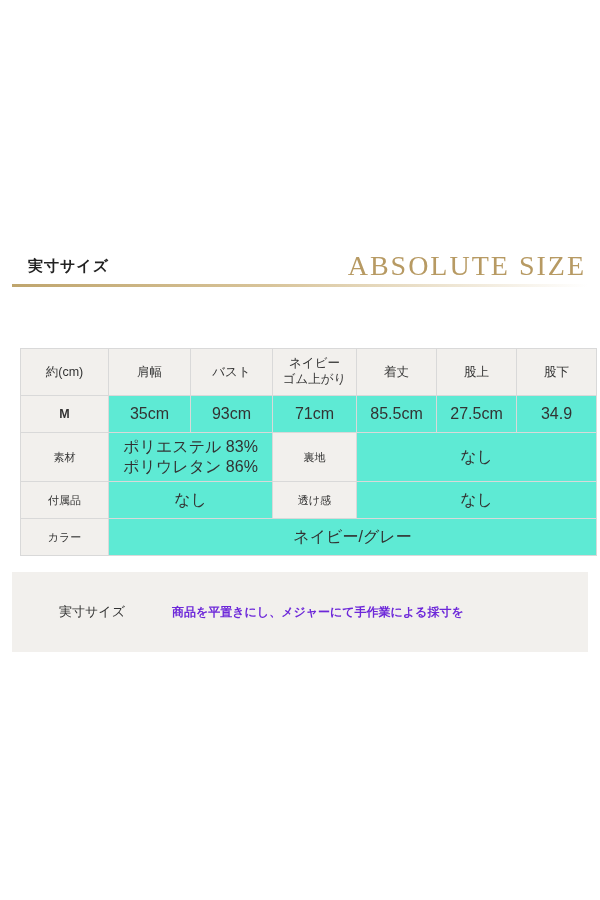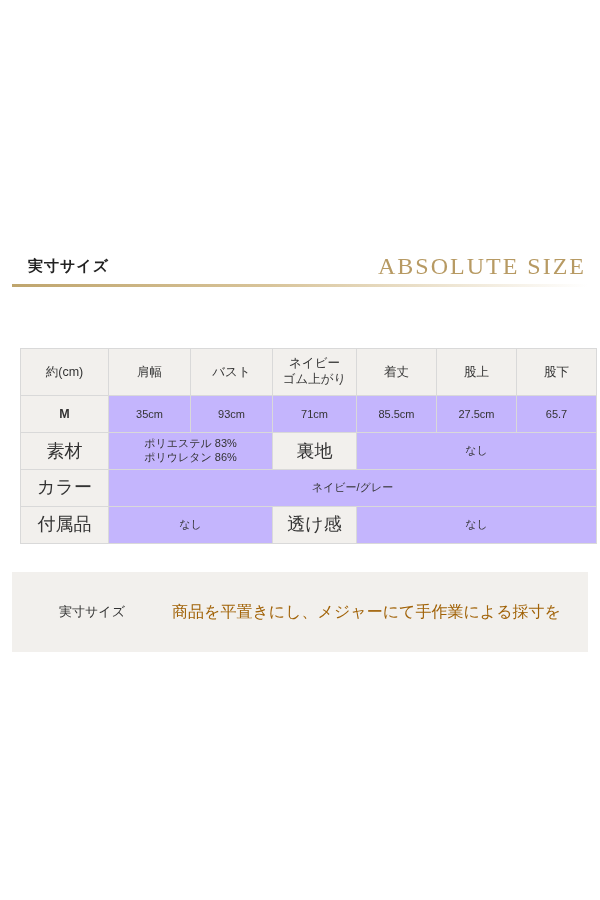--- a/index.html
+++ b/index.html
@@ -42,21 +42,21 @@
   }
   .header-title {
     font-size: 15px;
     font-weight: bold;
     color: #222222;
     letter-spacing: 1px;
     padding-left: 16px;
   }
   .header-sub {
     font-family: "Liberation Serif", serif;
-    font-size: 24px;
+    font-size: 28px;
     color: #b79a63;
     letter-spacing: 2px;
     padding-right: 2px;
   }
   .header-rule {
     position: absolute;
     left: 12px;
     top: 36px;
     width: 576px;
     height: 3px;
@@ -71,37 +71,37 @@
     width: 576px;
   }
   table.spec {
     border-collapse: collapse;
     width: 576px;
     table-layout: fixed;
   }
   table.spec td,
   table.spec th {
     border: 1px solid #d9d9d9;
-    font-size: 11px;
+    font-size: 16px;
     font-weight: normal;
     text-align: center;
     vertical-align: middle;
     padding: 4px 2px;
     line-height: 1.35;
     color: #333333;
-    background: #c4b5fd;
+    background: #5eead4;
   }
   table.spec .hdr {
     background: #f2f0ed;
     height: 38px;
     font-size: 12.5px;
   }
   table.spec .rowlabel {
     background: #f2f0ed;
-    font-size: 18px;
+    font-size: 11px;
   }
   table.spec .sizecell {
     font-weight: bold;
     font-size: 12.5px;
   }
   table.spec .tall {
     height: 28px;
   }
   .two-line {
     line-height: 1.25;
@@ -119,24 +119,25 @@
     align-items: center;
   }
   .note-label {
     width: 160px;
     text-align: center;
     font-size: 13px;
     color: #333333;
     flex: none;
   }
   .note-body {
-    font-size: 16px;
+    font-size: 12px;
     line-height: 1.5;
-    color: #a16207;
+    color: #6d28d9;
     padding-right: 12px;
+    font-weight: bold;
   }
 </style>
 </head>
 <body>
 
 <div class="page">
 
   <div class="header">
     <div class="header-bar">
       <span class="header-title">実寸サイズ</span>
@@ -169,40 +170,40 @@
         <td class="hdr">股上</td>
         <td class="hdr">股下</td>
       </tr>
       <tr>
         <td class="rowlabel sizecell tall">M</td>
         <td class="tall">35cm</td>
         <td class="tall">93cm</td>
         <td class="tall">71cm</td>
         <td class="tall">85.5cm</td>
         <td class="tall">27.5cm</td>
-        <td class="tall">65.7</td>
+        <td class="tall">34.9</td>
       </tr>
       <tr>
         <td class="rowlabel">素材</td>
         <td colspan="2">
           <div class="two-line">ポリエステル 83%</div>
           <div class="two-line">ポリウレタン 86%</div>
         </td>
         <td class="rowlabel">裏地</td>
         <td colspan="3">なし</td>
       </tr>
       <tr>
-        <td class="rowlabel tall">カラー</td>
-        <td colspan="6" class="tall">ネイビー/グレー</td>
-      </tr>
-      <tr>
         <td class="rowlabel tall">付属品</td>
         <td colspan="2" class="tall">なし</td>
         <td class="rowlabel tall">透け感</td>
         <td colspan="3" class="tall">なし</td>
+      </tr>
+      <tr>
+        <td class="rowlabel tall">カラー</td>
+        <td colspan="6" class="tall">ネイビー/グレー</td>
       </tr>
     </tbody>
       </table>
   </div>
 
   <div class="note">
     <div class="note-label">実寸サイズ</div>
     <div class="note-body">
       <div>商品を平置きにし、メジャーにて手作業による採寸を</div>
     </div>

